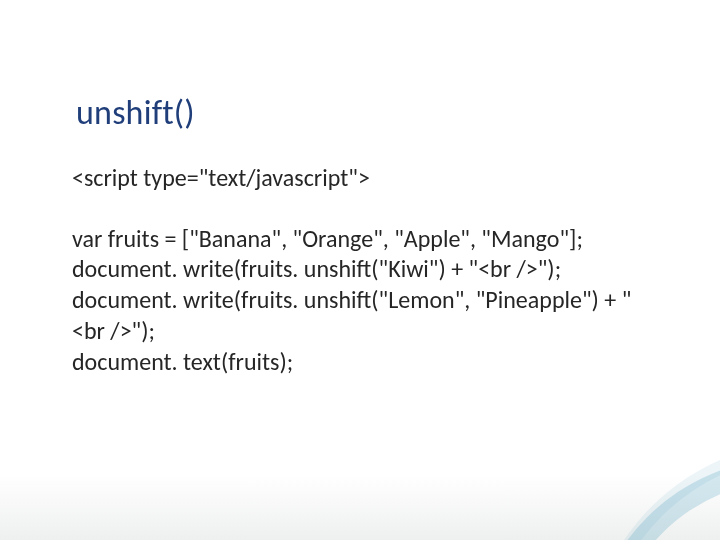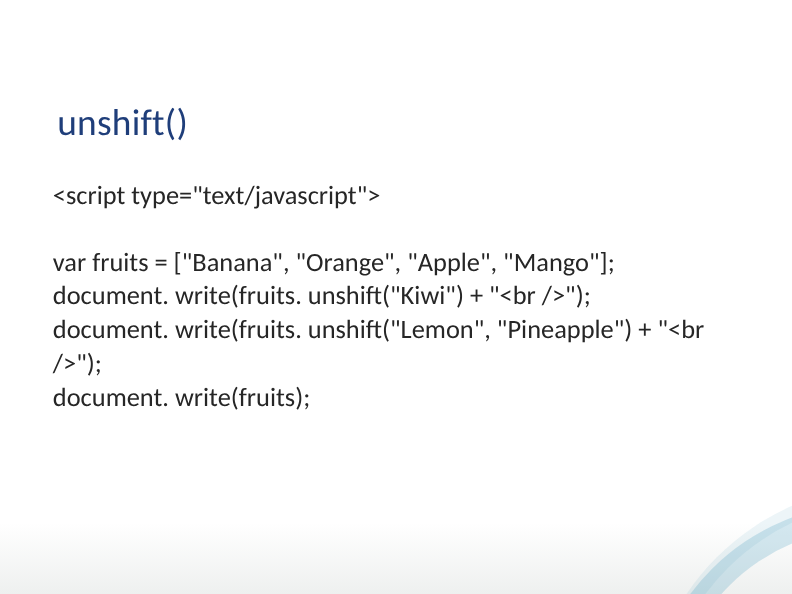--- a/index.html
+++ b/index.html
@@ -19,21 +19,21 @@
     content:"";position:absolute;border-radius:50%;
   }
   .corner::before{
     width:420px;height:420px;right:-300px;bottom:-335px;
     box-shadow:0 0 0 14px rgba(80,160,190,0.10);
   }
   .corner::after{
     width:360px;height:360px;right:-250px;bottom:-300px;
     box-shadow:0 0 0 22px rgba(60,150,185,0.22);
   }
-  .slide{position:absolute;inset:0;padding:0 48px}
+  .slide{position:absolute;inset:0;padding:0 72px}
   h1{
     margin:92px 0 0 4px;
     font-size:34px;
     font-weight:400;
     color:#1f3e7a;
     letter-spacing:0.2px;
   }
   .body{
     margin-top:30px;
     font-size:24px;
@@ -49,18 +49,18 @@
 
 <div class="slide">
   <h1>unshift()</h1>
 
   <div class="body">
     <div class="para">&lt;script type="text/javascript"&gt;</div>
     <div class="gap"></div>
     <div class="para">var fruits = ["Banana", "Orange", "Apple", "Mango"];</div>
     <div class="para">document. write(fruits. unshift("Kiwi") + "&lt;br /&gt;");</div>
     <div class="para">document. write(fruits. unshift("Lemon", "Pineapple") + "&lt;br /&gt;");</div>
-    <div class="para">document. write(fruits);</div>
+    <div class="para">document. text(fruits);</div>
     <div class="gap"></div>
   </div>
 </div>
 
 <div class="corner"></div>
 
 </body></html>

